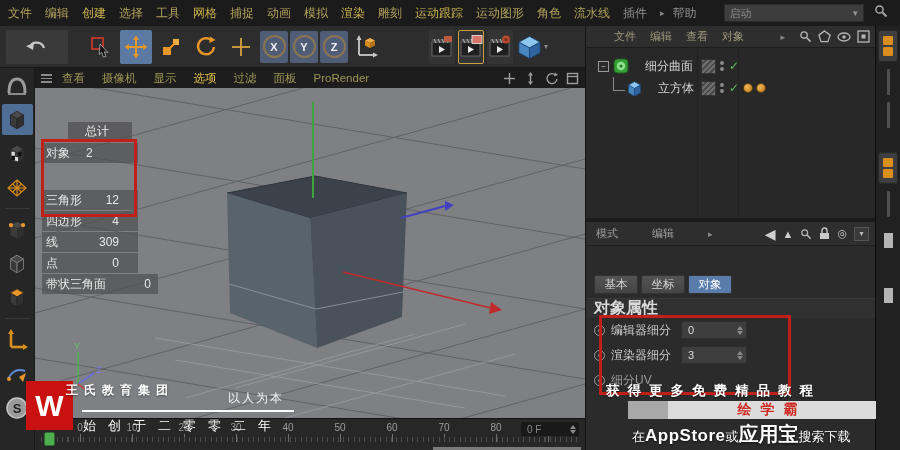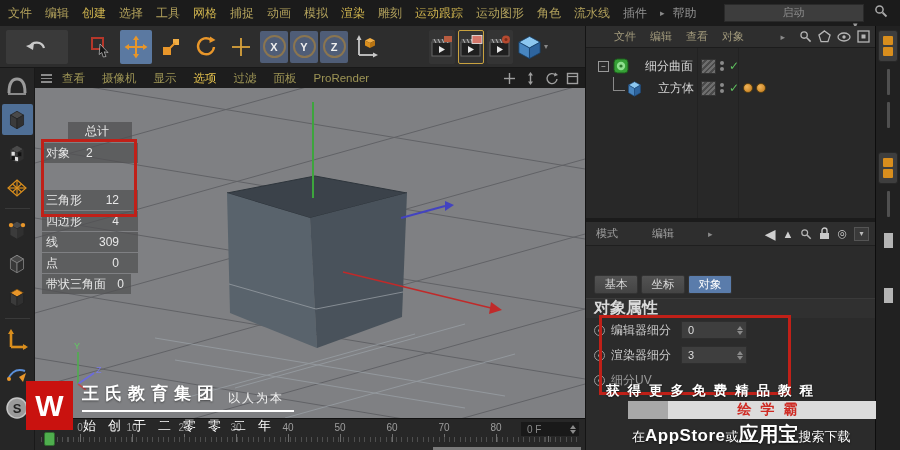--- a/index.html
+++ b/index.html
@@ -6,21 +6,21 @@
   #app{position:relative;width:900px;height:450px;background:#1f1f1f;overflow:hidden;
        font-family:"Liberation Sans","DejaVu Sans",sans-serif;-webkit-font-smoothing:antialiased;}
   
   #menubar{position:absolute;left:0;top:0;width:900px;height:26px;background:#1b1b1b;
            display:flex;align-items:center;padding-left:8px;box-sizing:border-box;}
   .menu-item{font-size:12px;color:#b3a25c;margin-right:13px;white-space:nowrap;cursor:default;}
   .menu-item.hot{color:#cdb24e;}
   .menu-item.dim{color:#8f8f8f;}
   .submenu-arrow{color:#8a8a8a;font-size:9px;margin-right:8px;}
   .preset-dd{margin-left:14px;width:128px;height:16px;background:#3d3d3d;border:1px solid #2a2a2a;
-             color:#8f8f8f;font-size:11px;display:flex;align-items:center;padding:0 5px;flex-direction:column;}
+             color:#8f8f8f;font-size:11px;display:flex;align-items:center;padding:0 5px;}
   .preset-dd .chev{margin-left:auto;color:#9a9a9a;font-size:9px;}
   .mb-search{margin-left:10px;}
   
   #toolbar{position:absolute;left:0;top:26px;width:585px;height:42px;background:#2d2d2d;
            border-bottom:1px solid #181818;display:flex;align-items:center;padding-left:6px;box-sizing:border-box;}
   .tbtn{height:34px;display:flex;align-items:center;justify-content:center;border-radius:2px;margin-right:3px;}
   .undo{width:62px;background:#3a3a3a;}
   .tool{width:32px;}
   .tool.active{background:#5b79a1;}
   .axis-btn{width:28px;height:32px;background:#4f5d77;border-radius:2px;display:flex;align-items:center;
@@ -46,32 +46,32 @@
   .burger{width:11px;height:9px;background:repeating-linear-gradient(#8a8a8a 0 1.5px,transparent 1.5px 3.5px);
           margin-right:10px;}
   .vp-ctrls{margin-left:auto;display:flex;gap:8px;align-items:center;}
   #vpcanvas{position:absolute;left:35px;top:88px;width:550px;height:330px;background:#7f8083;overflow:hidden;}
   
   .stats{position:absolute;left:7px;top:34px;z-index:2;font-size:12px;color:#e8e8e8;}
   .stat-title{width:64px;height:19px;line-height:19px;margin-left:26px;margin-bottom:2px;
               background:rgba(80,80,82,.75);padding-left:17px;box-sizing:border-box;}
   .stat-row{width:96px;height:20px;line-height:20px;margin-bottom:1px;background:rgba(80,80,82,.72);
             display:flex;padding:0 4px;box-sizing:border-box;}
-  .stat-row.wide{width:89px;}
+  .stat-row.wide{width:116px;}
   .sv{margin-left:auto;padding-right:15px;}
   .sv.near{margin-left:16px;padding-right:0;}
   .stat-row.wide .sv{padding-right:3px;}
   .stat-gap{height:26px;}
   .redbox1{position:absolute;left:6px;top:51px;width:90px;height:72px;border:3px solid #c02018;z-index:3;}
   .gizmo{position:absolute;left:23px;top:252px;z-index:2;}
   
   #wm{position:absolute;left:26px;top:381px;width:300px;height:60px;z-index:6;}
   .wm-logo{position:absolute;left:0;top:0;width:47px;height:49px;background:#c9120f;display:flex;
            align-items:center;justify-content:center;color:#fff;font-size:30px;font-weight:800;}
-  .wm-company{position:absolute;left:56px;top:1px;font-size:17px;font-weight:bold;color:#fff;
+  .wm-company{position:absolute;left:40px;top:1px;font-size:12px;font-weight:bold;color:#fff;
               letter-spacing:6px;text-shadow:0 1px 2px rgba(0,0,0,.45);white-space:nowrap;}
   .wm-slogan{position:absolute;left:202px;top:9px;font-size:12px;color:#f2f2f2;letter-spacing:2px;white-space:nowrap;}
   .wm-line{position:absolute;left:56px;top:29px;width:212px;height:2px;background:#fff;}
   .wm-sub{position:absolute;left:57px;top:36px;font-size:13px;color:#fafafa;letter-spacing:12px;white-space:nowrap;}
   
   #timeline{position:absolute;left:35px;top:418px;width:550px;height:32px;background:#272727;border-top:1px solid #121212;box-sizing:border-box;}
   .tl-label{position:absolute;top:3px;width:22px;text-align:center;font-size:10px;color:#9d9d9d;}
   .tl-ticks{position:absolute;left:6px;top:18px;width:538px;height:5px;
             background:repeating-linear-gradient(90deg,#4e4e4e 0 1px,transparent 1px 5.3px);}
   .tl-major{position:absolute;left:45px;top:15px;width:495px;height:8px;

